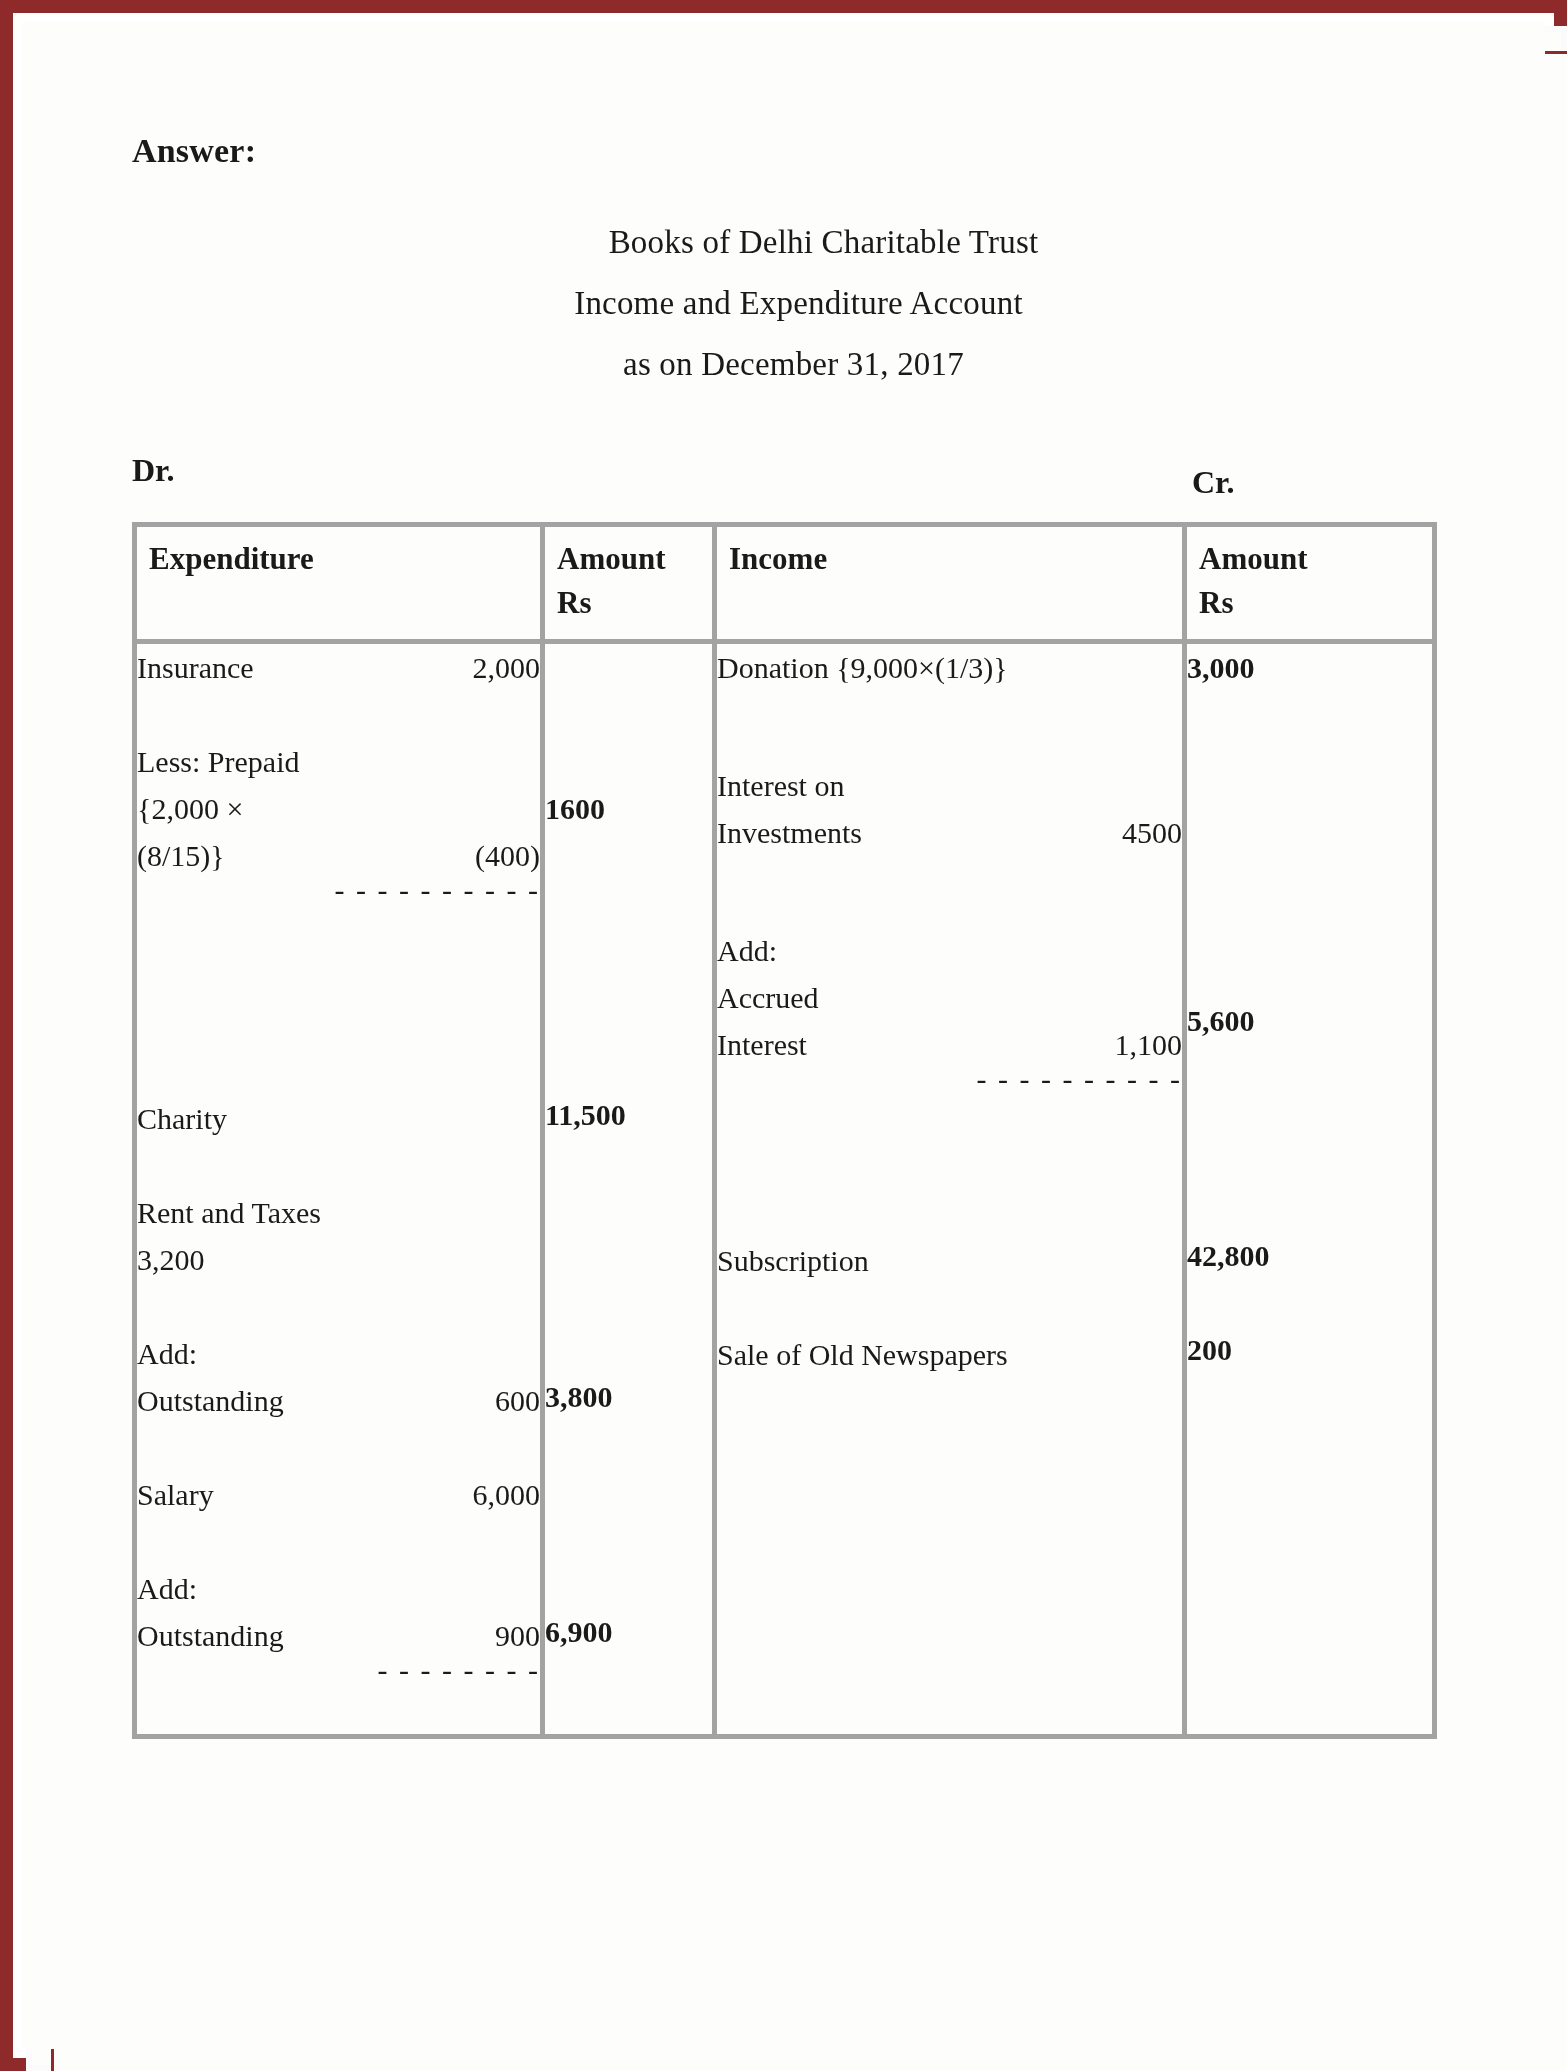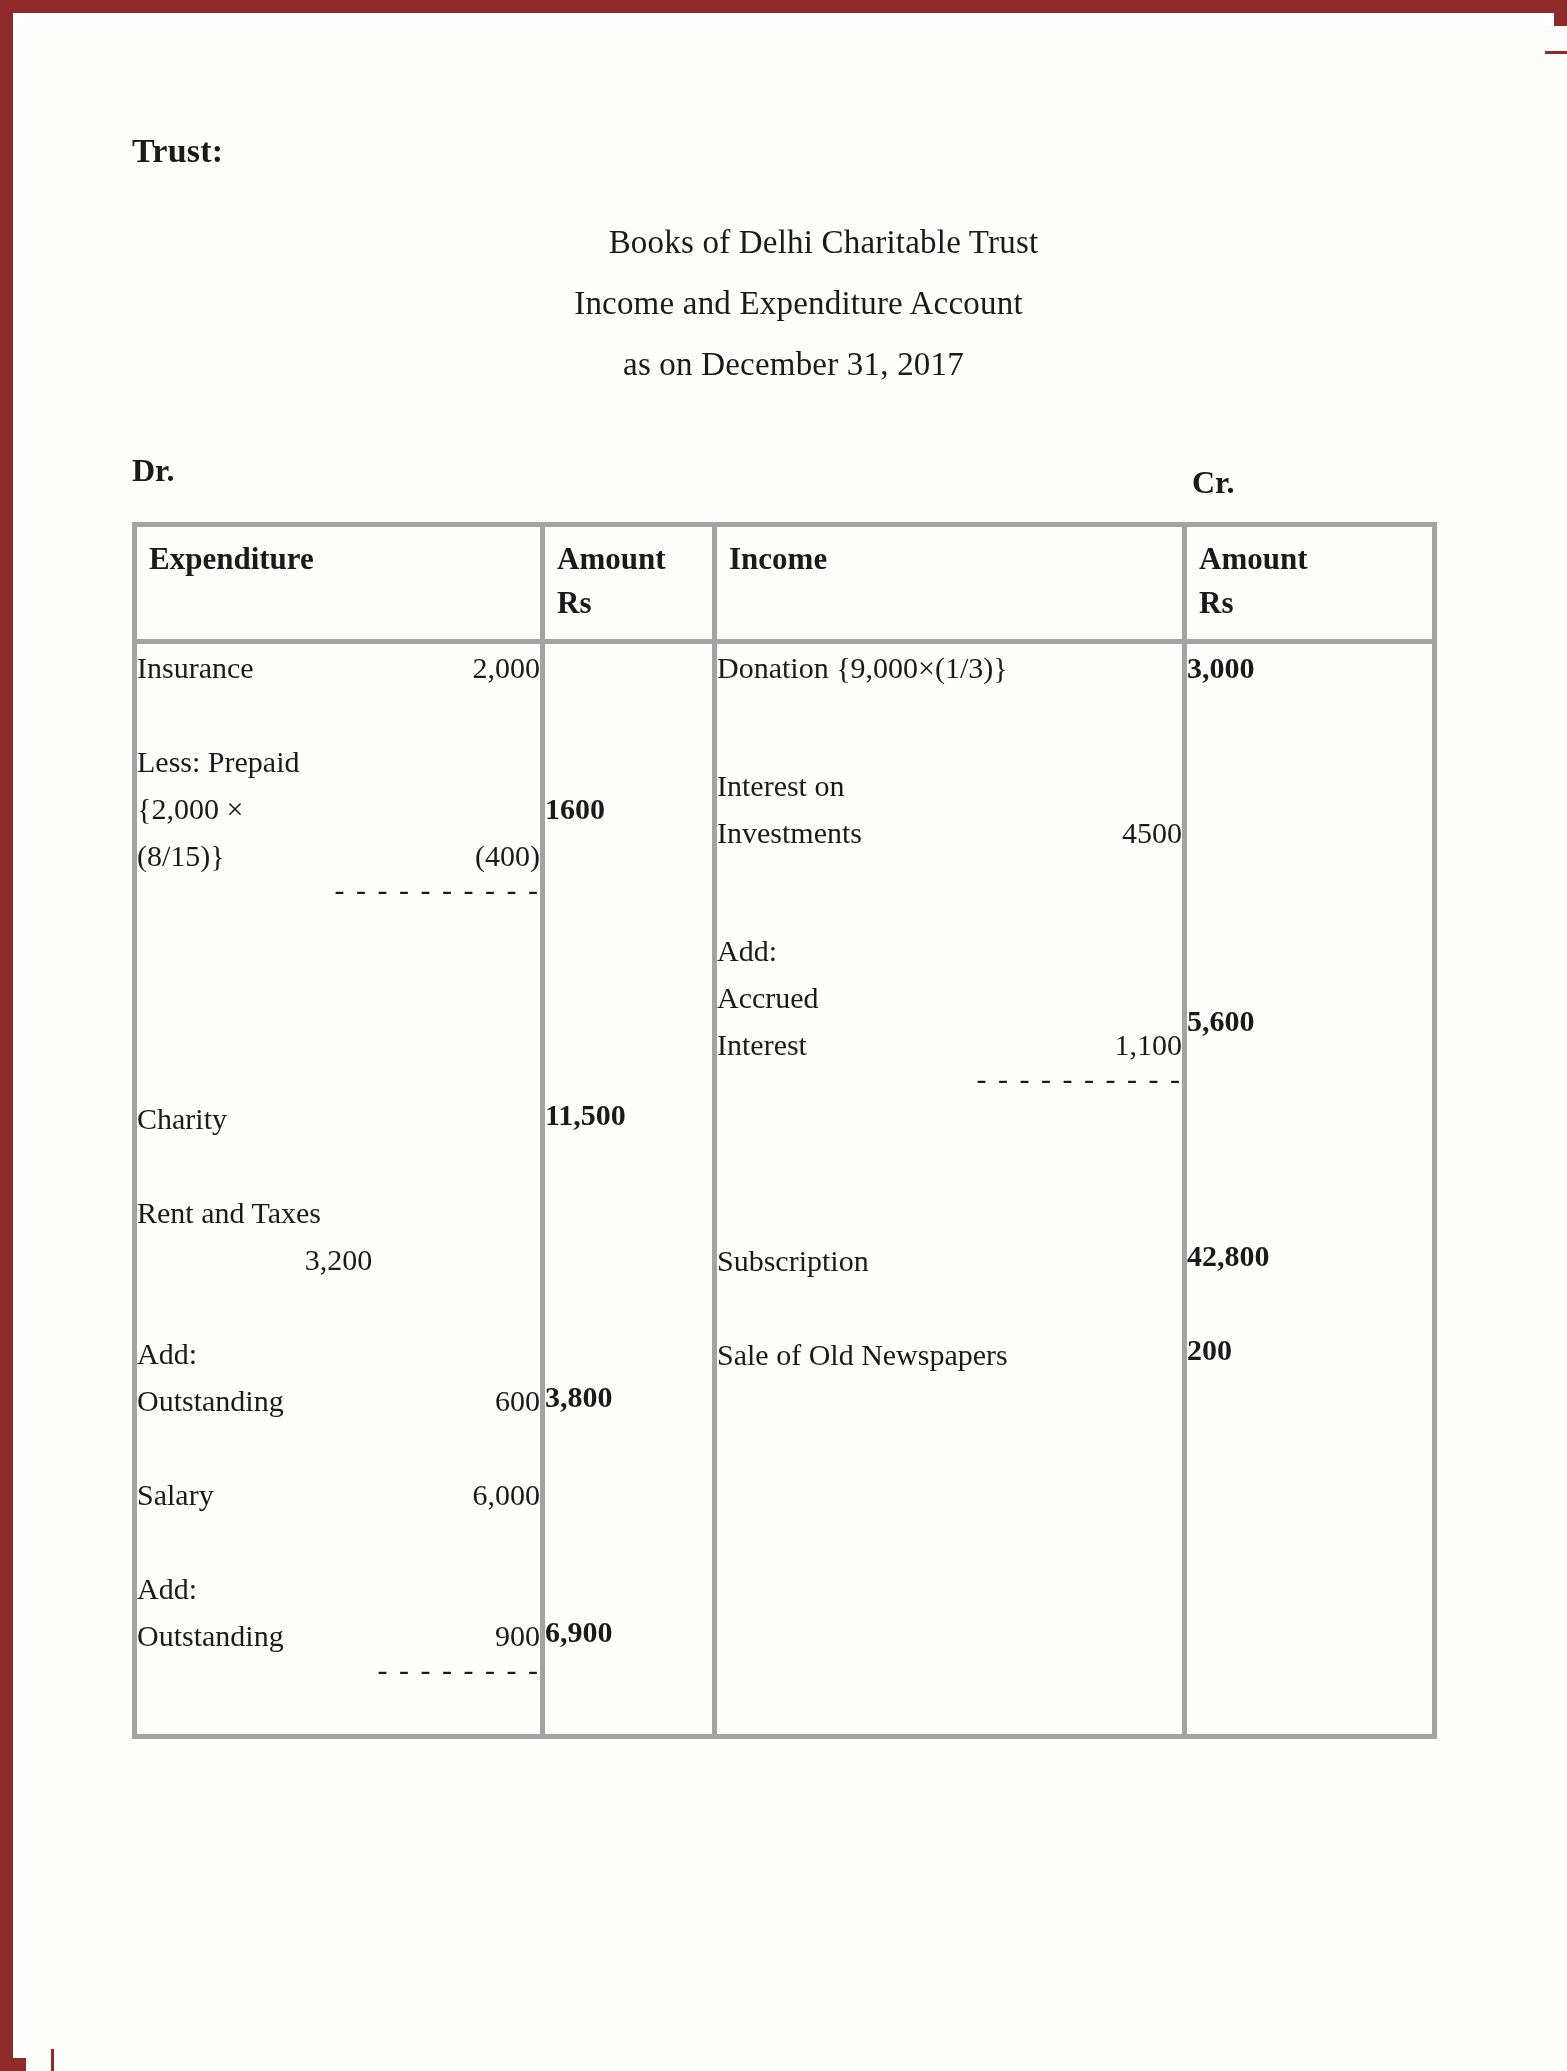--- a/index.html
+++ b/index.html
@@ -130,21 +130,21 @@
   
   .ln {
     display: flex;
     justify-content: space-between;
     align-items: baseline;
     white-space: nowrap;
     font-family: Liberation Serif, serif;
   }
   .ln .lbl { padding-right: 10px; }
   .ln .val { text-align: right; margin-left: 16px; }
-  .ln-right { text-align: center; white-space: nowrap; }
+  .ln-right { text-align: left; white-space: nowrap; }
   .ln-plain { white-space: nowrap; }
   .spacer { height: 47px; }
   .spacer-half { height: 24px; }
 
   
   .dash-rule {
     display: block;
     text-align: right;
     letter-spacing: 2px;
     font-size: 30px;
@@ -159,21 +159,21 @@
 <body>
 
 <div class="page-frame">
   <div class="page-frame-inner">
     <div class="page-frame-inner2"></div>
   </div>
 </div>
 
 <div class="sheet">
 
-  <div class="answer-label">Trust:</div>
+  <div class="answer-label">Answer:</div>
 
   <div class="title-block">
     <div class="title-line l1">Books of Delhi Charitable Trust</div>
     <div class="title-line l2">Income and Expenditure Account</div>
     <div class="title-line l3">as on December 31, 2017</div>
   </div>
 
   <div class="drcr">
     <span>Dr.</span>
     <span class="cr">Cr.</span>

